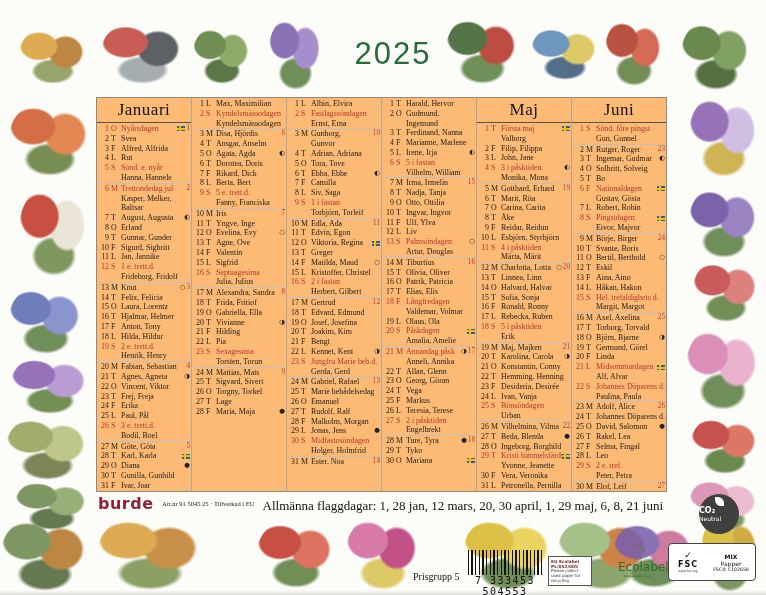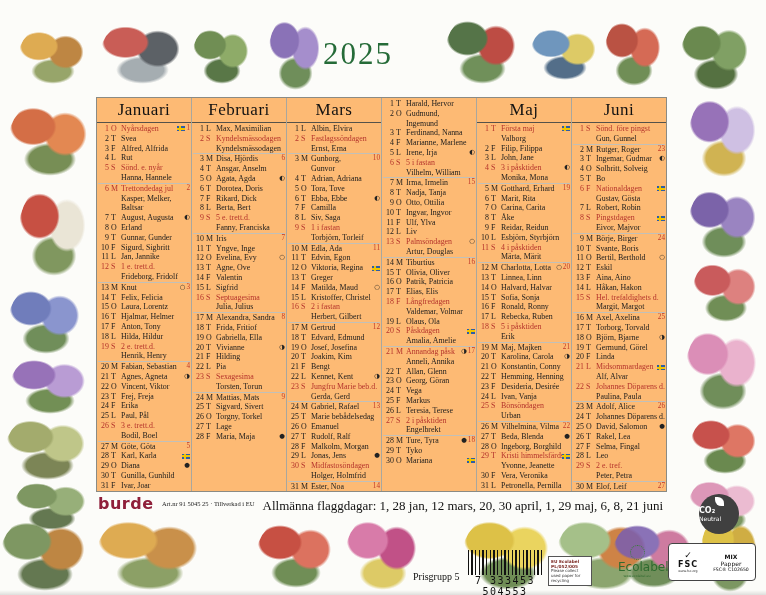--- a/index.html
+++ b/index.html
@@ -6,22 +6,22 @@
   .page{position:relative;width:766px;height:595px;background:#fcfcf9;overflow:hidden;
         font-family:"Liberation Serif","DejaVu Serif",serif;color:#1c1c1c;}
   
   .illo{position:absolute;pointer-events:none;opacity:.88;
         border-radius:45% 55% 50% 50%/55% 45% 55% 45%;
         background:
           radial-gradient(45% 40% at 30% 35%, var(--a) 0 55%, transparent 62%),
           radial-gradient(40% 45% at 68% 45%, var(--b) 0 55%, transparent 64%),
           radial-gradient(50% 35% at 50% 78%, var(--c,#6d8a4e) 0 50%, transparent 62%);}
   
-  .year-title{position:absolute;left:323px;top:36px;width:140px;
-        font-family:Liberation Serif, serif;font-size:31px;color:#256b38;
+  .year-title{position:absolute;left:323px;top:36px;width:140px;text-align:center;
+        font-family:Liberation Sans, sans-serif;font-size:31px;color:#256b38;
         letter-spacing:2px;}
   
   .calendar-grid{position:absolute;left:96px;top:97px;width:571px;height:395px;
         background:#fdba74;border:1px solid #8b8b84;display:flex;box-sizing:border-box;}
   .mcol{flex:1 1 0;border-right:1px solid #a9a79e;min-width:0;display:flex;flex-direction:column;}
   .mcol:last-child{border-right:none;}
   .mhead{height:24px;line-height:24px;text-align:center;font-size:17px;color:#111;
         border-bottom:1px solid #55524a;letter-spacing:.5px;}
   .mbody{padding-top:1px;}
   .dline{display:flex;align-items:center;height:9.8px;line-height:9.8px;font-size:7.9px;white-space:nowrap;}
@@ -356,21 +356,20 @@
           </div>
           <div class="dline">
             <span class="dn">31</span>
             <span class="wl">F</span>
             <span class="dt">Ivar, Joar</span>
             <span class="ric"></span>
           </div>
         </div>
       </div>
       <div class="mcol">
-        <div class="mhead">Februari</div>
         <div class="mbody">
           <div class="dline">
             <span class="dn">1</span>
             <span class="wl">L</span>
             <span class="dt">Max, Maximilian</span>
             <span class="ric"></span>
           </div>
           <div class="dline red">
             <span class="dn">2</span>
             <span class="wl">S</span>
@@ -569,21 +568,20 @@
             <span class="dn">28</span>
             <span class="wl">F</span>
             <span class="dt">Maria, Maja</span>
             <span class="ric">
               <span class="moon">●</span>
             </span>
           </div>
         </div>
       </div>
       <div class="mcol">
-        <div class="mhead">Mars</div>
         <div class="mbody">
           <div class="dline">
             <span class="dn">1</span>
             <span class="wl">L</span>
             <span class="dt">Albin, Elvira</span>
             <span class="ric"></span>
           </div>
           <div class="dline red">
             <span class="dn">2</span>
             <span class="wl">S</span>

